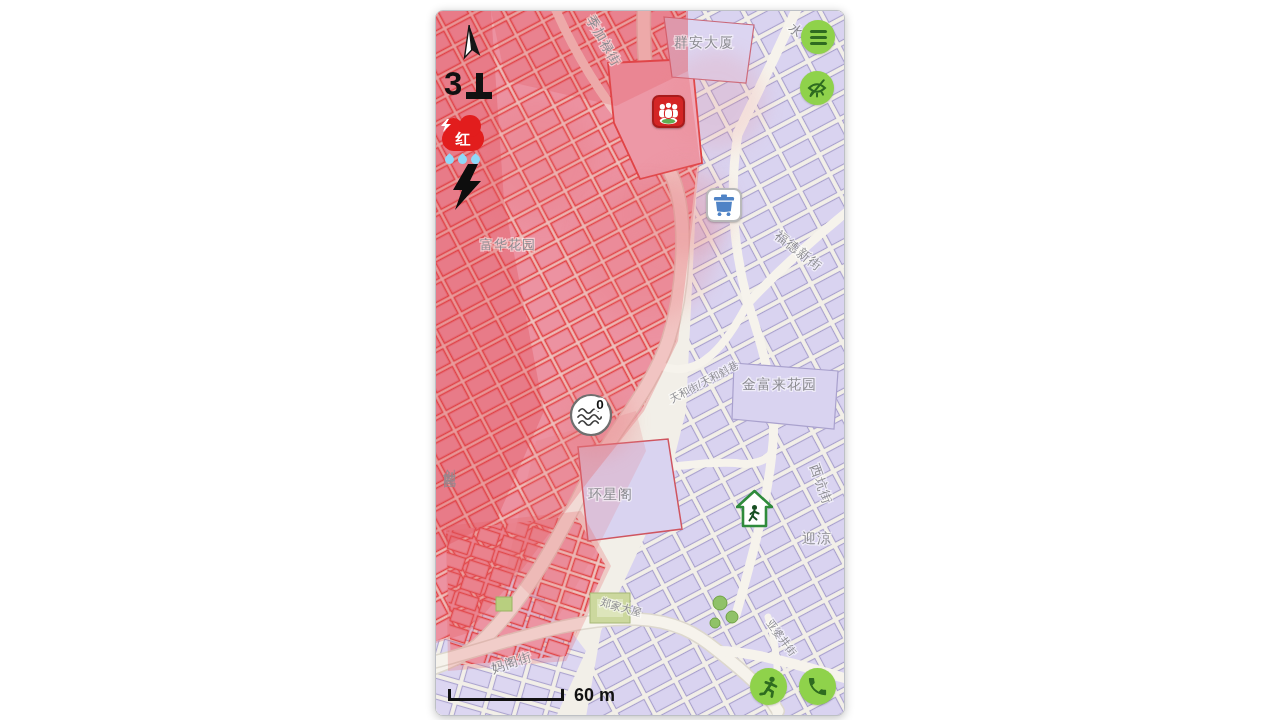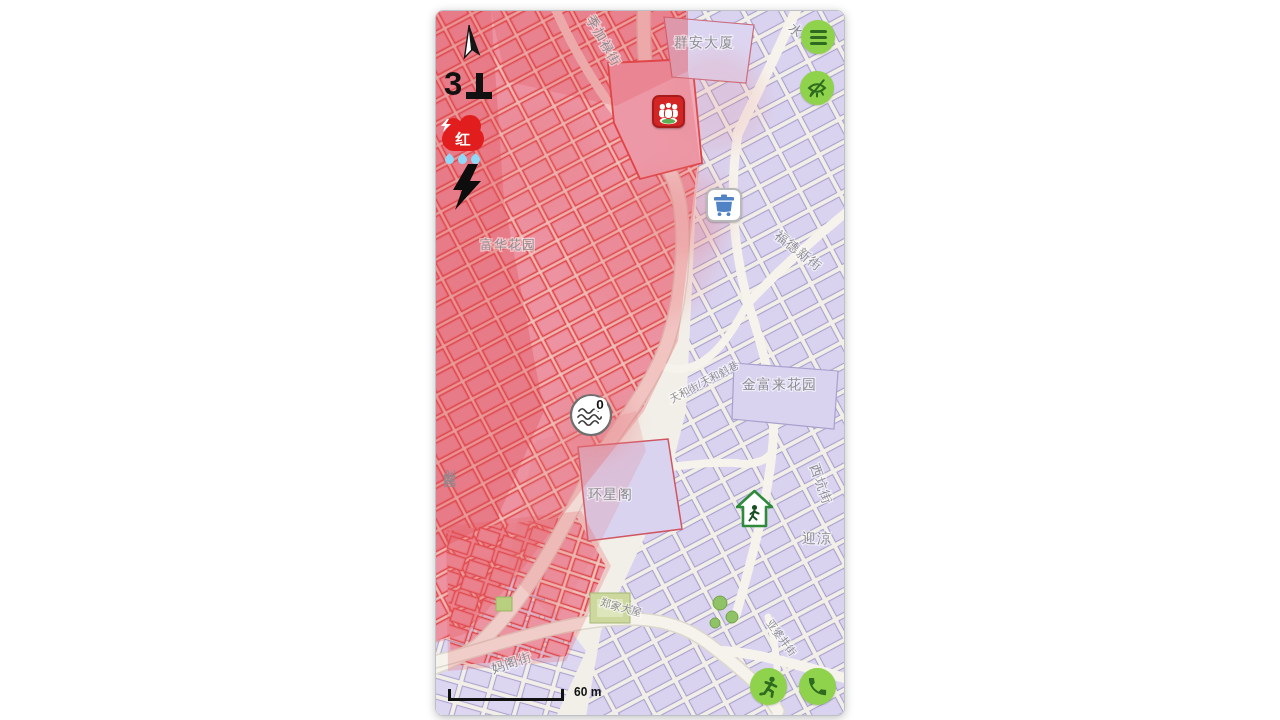--- a/index.html
+++ b/index.html
@@ -55,21 +55,21 @@
               border:2px solid #a81b1b; border-radius:7px; box-shadow:0 1px 2px rgba(0,0,0,.3); }
   .container-marker { left:270px; top:177px; width:36px; height:34px; background:#ffffff;
               border:2px solid #b9b9b9; border-radius:8px; display:flex; align-items:center;
               justify-content:center; box-shadow:0 1px 2px rgba(0,0,0,.25); }
   .sensor { left:133px; top:382px; width:44px; height:44px; }
   .shelter { left:300px; top:478px; width:37px; height:40px; }
 
   
   .scalebar { left:12px; top:678px; width:116px; height:12px;
               border-bottom:3px solid #111; border-left:3px solid #111; border-right:3px solid #111; }
-  .scalelabel { left:138px; top:674px; font-size:12px; font-weight:bold; color:#111; }
+  .scalelabel { left:138px; top:674px; font-size:18px; font-weight:bold; color:#111; }
 
   
   .v-label { left:4px; top:448px; writing-mode:vertical-rl; text-orientation:upright;
              font-size:13px; color:#97888f; letter-spacing:2px; opacity:.95; }
 
   
   .maplbl { fill:#8b8b90; font-size:13px; font-family:"Liberation Sans",sans-serif;
             paint-order:stroke; stroke:#ffffff; stroke-width:2.5px; stroke-opacity:.55;
             letter-spacing:1px; }
   .maplbl.big { font-size:14px; }

